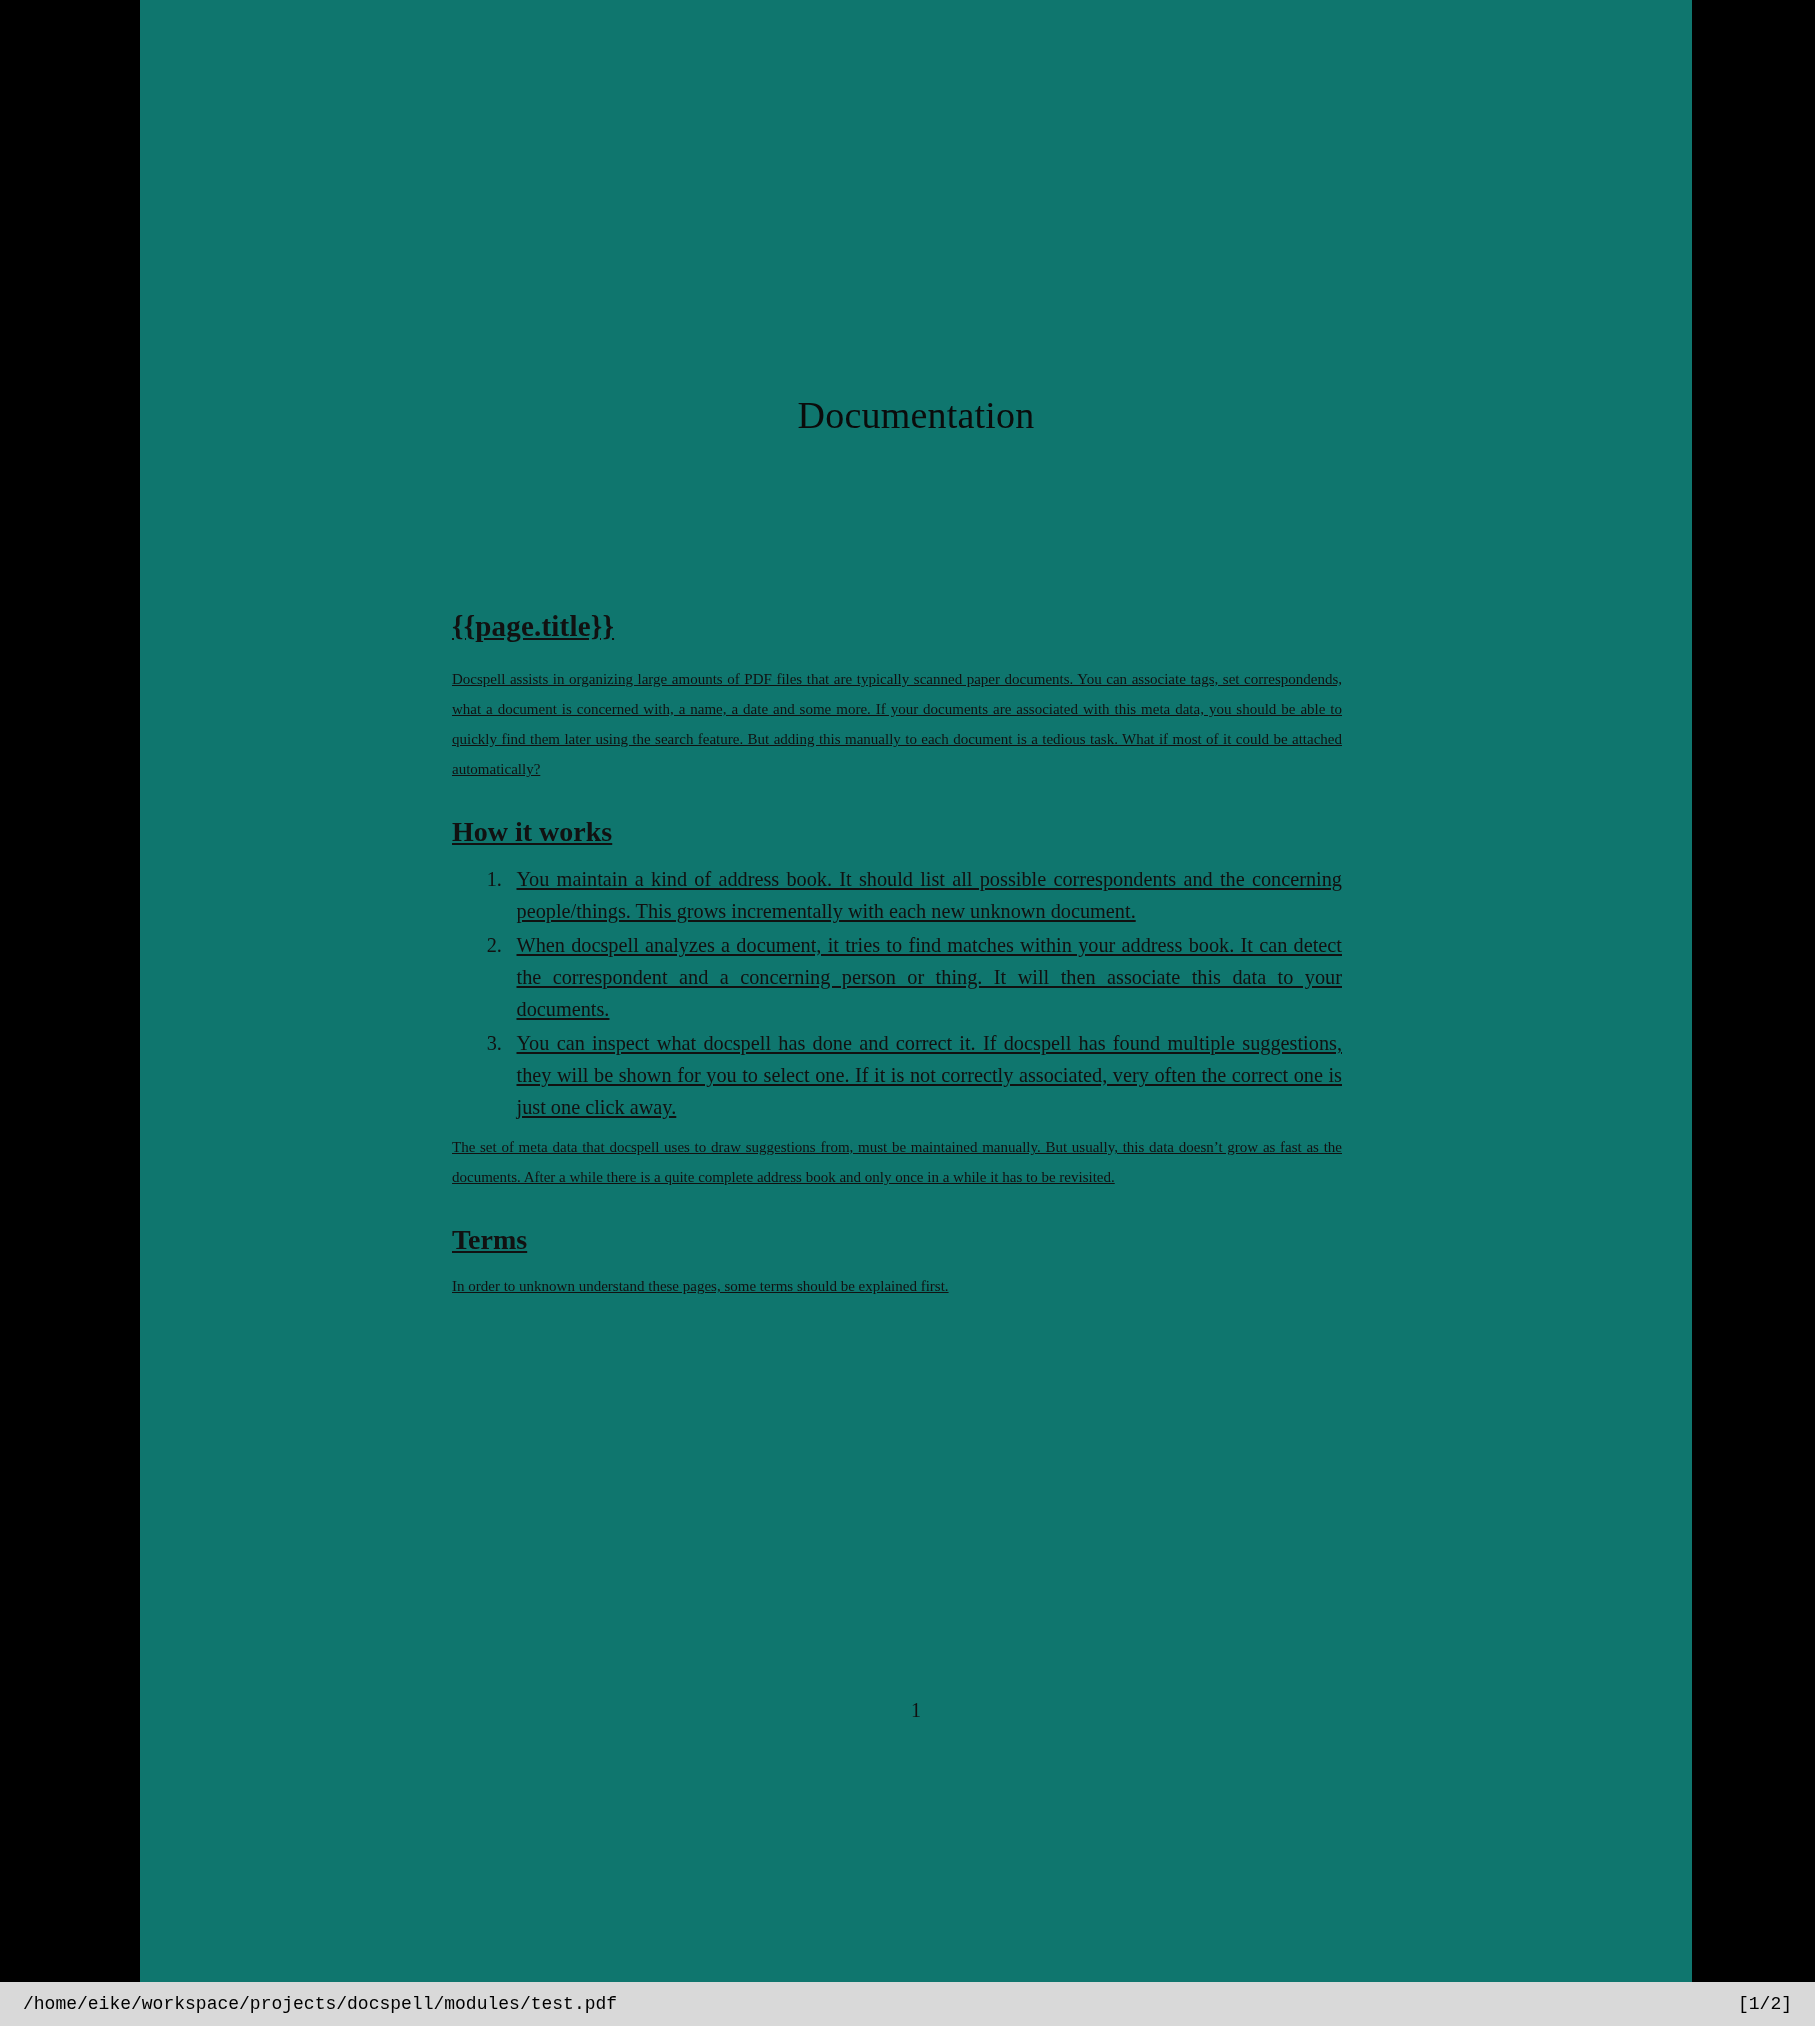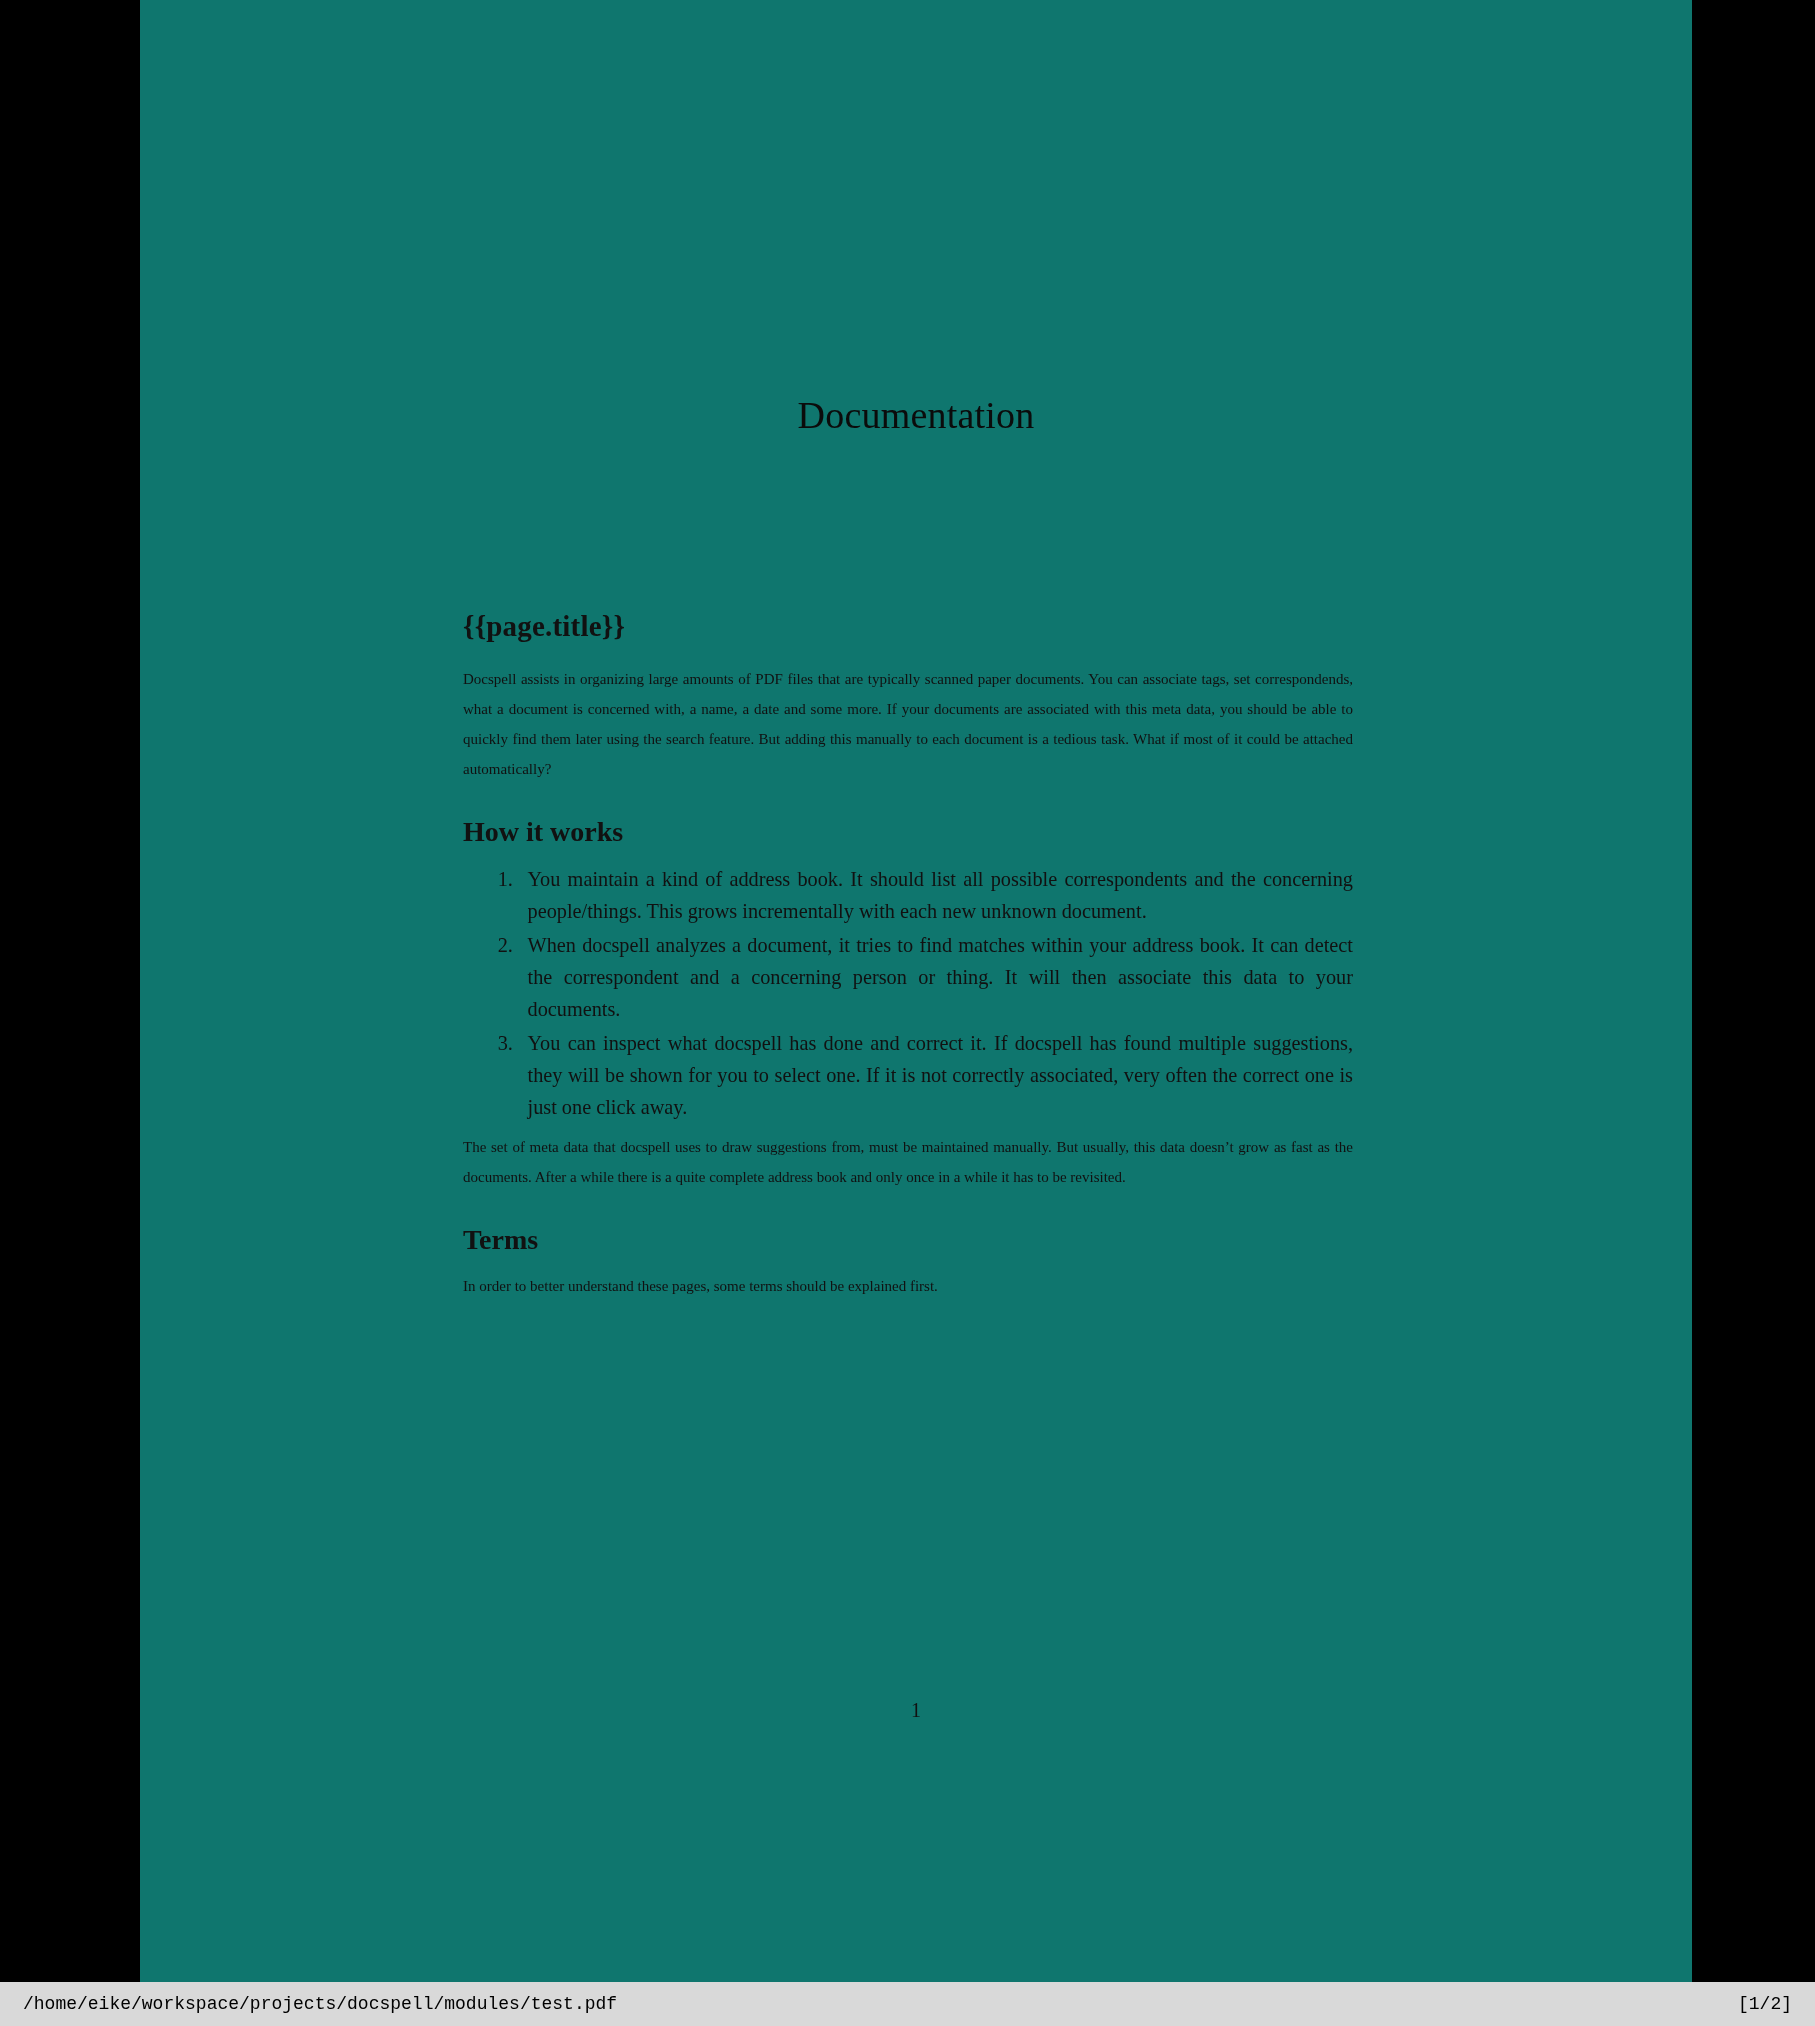--- a/index.html
+++ b/index.html
@@ -50,24 +50,25 @@
     width: 100%;
     text-align: center;
     font-size: 38px;
     font-family: "Liberation Serif", serif;
     color: #0b0b0b;
     letter-spacing: 0.2px;
   }
 
   .content {
     position: absolute;
-    left: 323px;
+    left: 312px;
     top: 610px;
     width: 890px;
     color: #111111;
+    text-decoration: underline;
   }
 
   h1.section-title {
     font-size: 29px;
     font-weight: bold;
     margin: 0 0 21px 0;
     font-family: "Liberation Serif", serif;
     letter-spacing: 0.2px;
   }
 
@@ -159,21 +160,21 @@
         <ol class="steps">
           <li>You maintain a kind of address book. It should list all possible correspondents and the concerning people/things. This grows incrementally with each new unknown document.</li>
           <li>When docspell analyzes a document, it tries to find matches within your address book. It can detect the correspondent and a concerning person or thing. It will then associate this data to your documents.</li>
           <li>You can inspect what docspell has done and correct it. If docspell has found multiple suggestions, they will be shown for you to select one. If it is not correctly associated, very often the correct one is just one click away.</li>
         </ol>
 
         <p class="para">The set of meta data that docspell uses to draw suggestions from, must be maintained manually. But usually, this data doesn’t grow as fast as the documents. After a while there is a quite complete address book and only once in a while it has to be revisited.</p>
 
         <h2 class="sub-title">Terms</h2>
 
-        <p class="para">In order to better understand these pages, some terms should be explained first.</p>
+        <p class="para">In order to unknown understand these pages, some terms should be explained first.</p>
 
       </div>
 
       <div class="page-number">1</div>
 
     </div>
   </div>
 
   <div id="statusbar">
     <span class="path">/home/eike/workspace/projects/docspell/modules/test.pdf</span>

